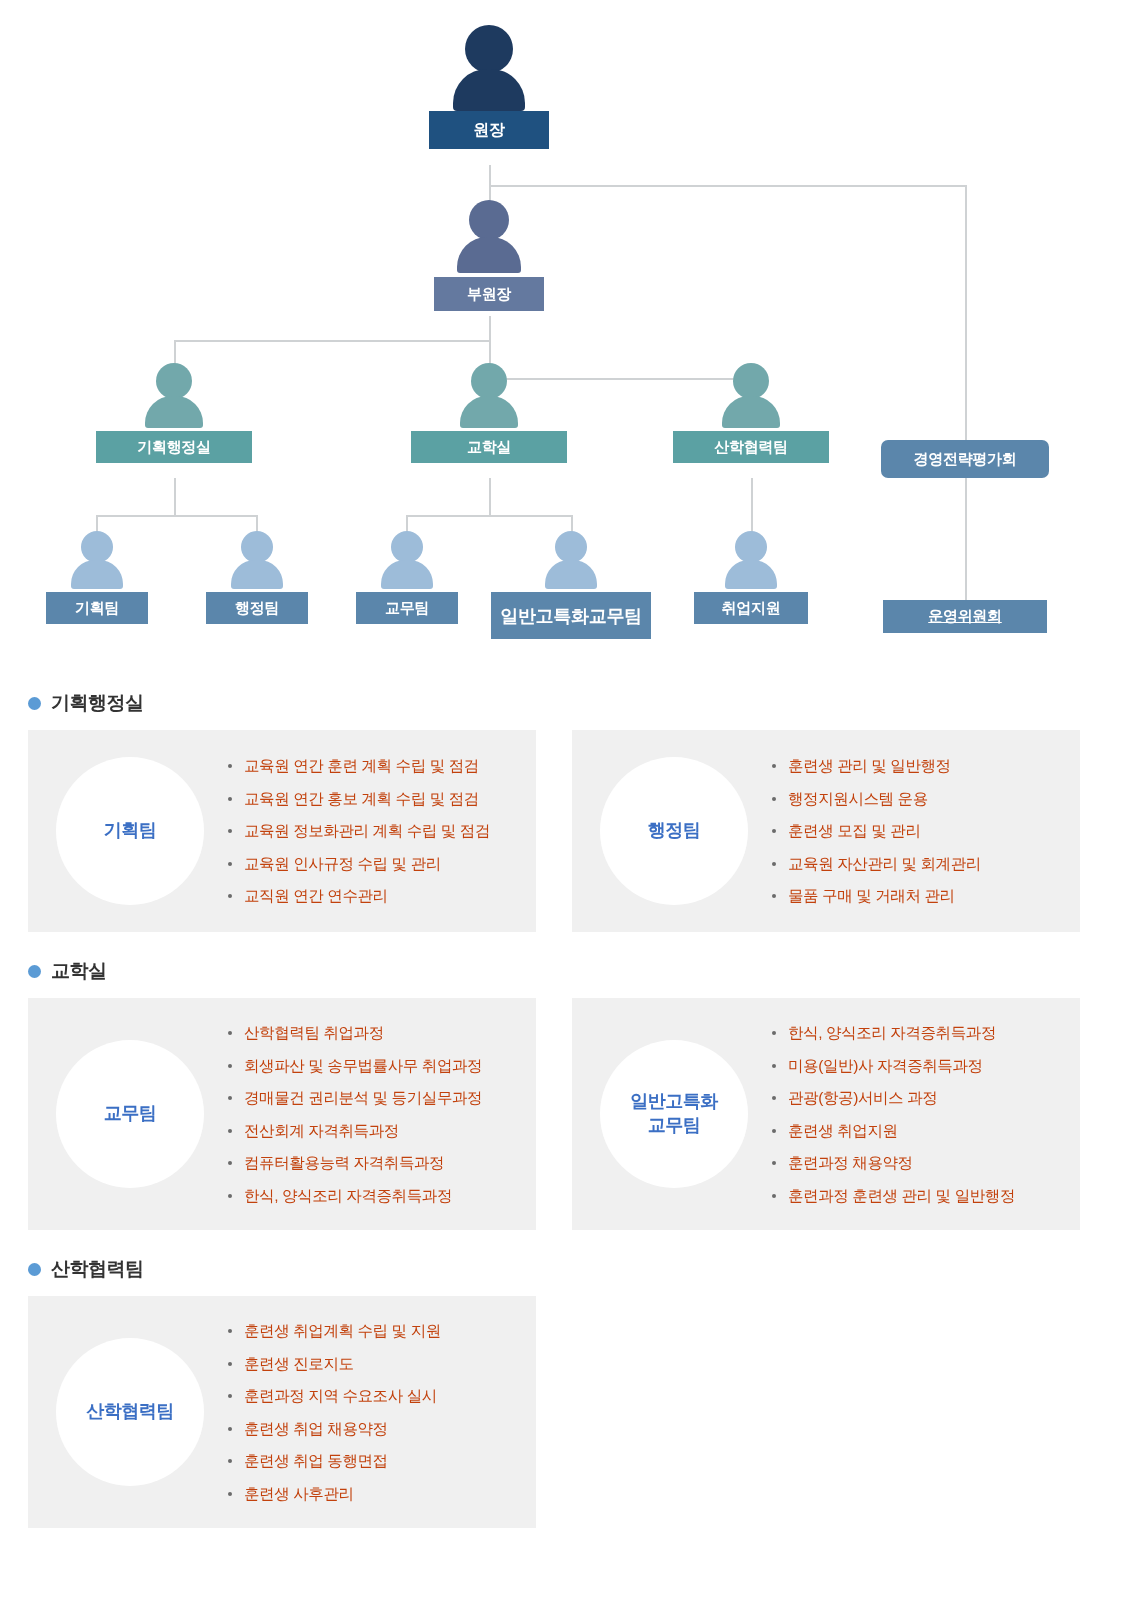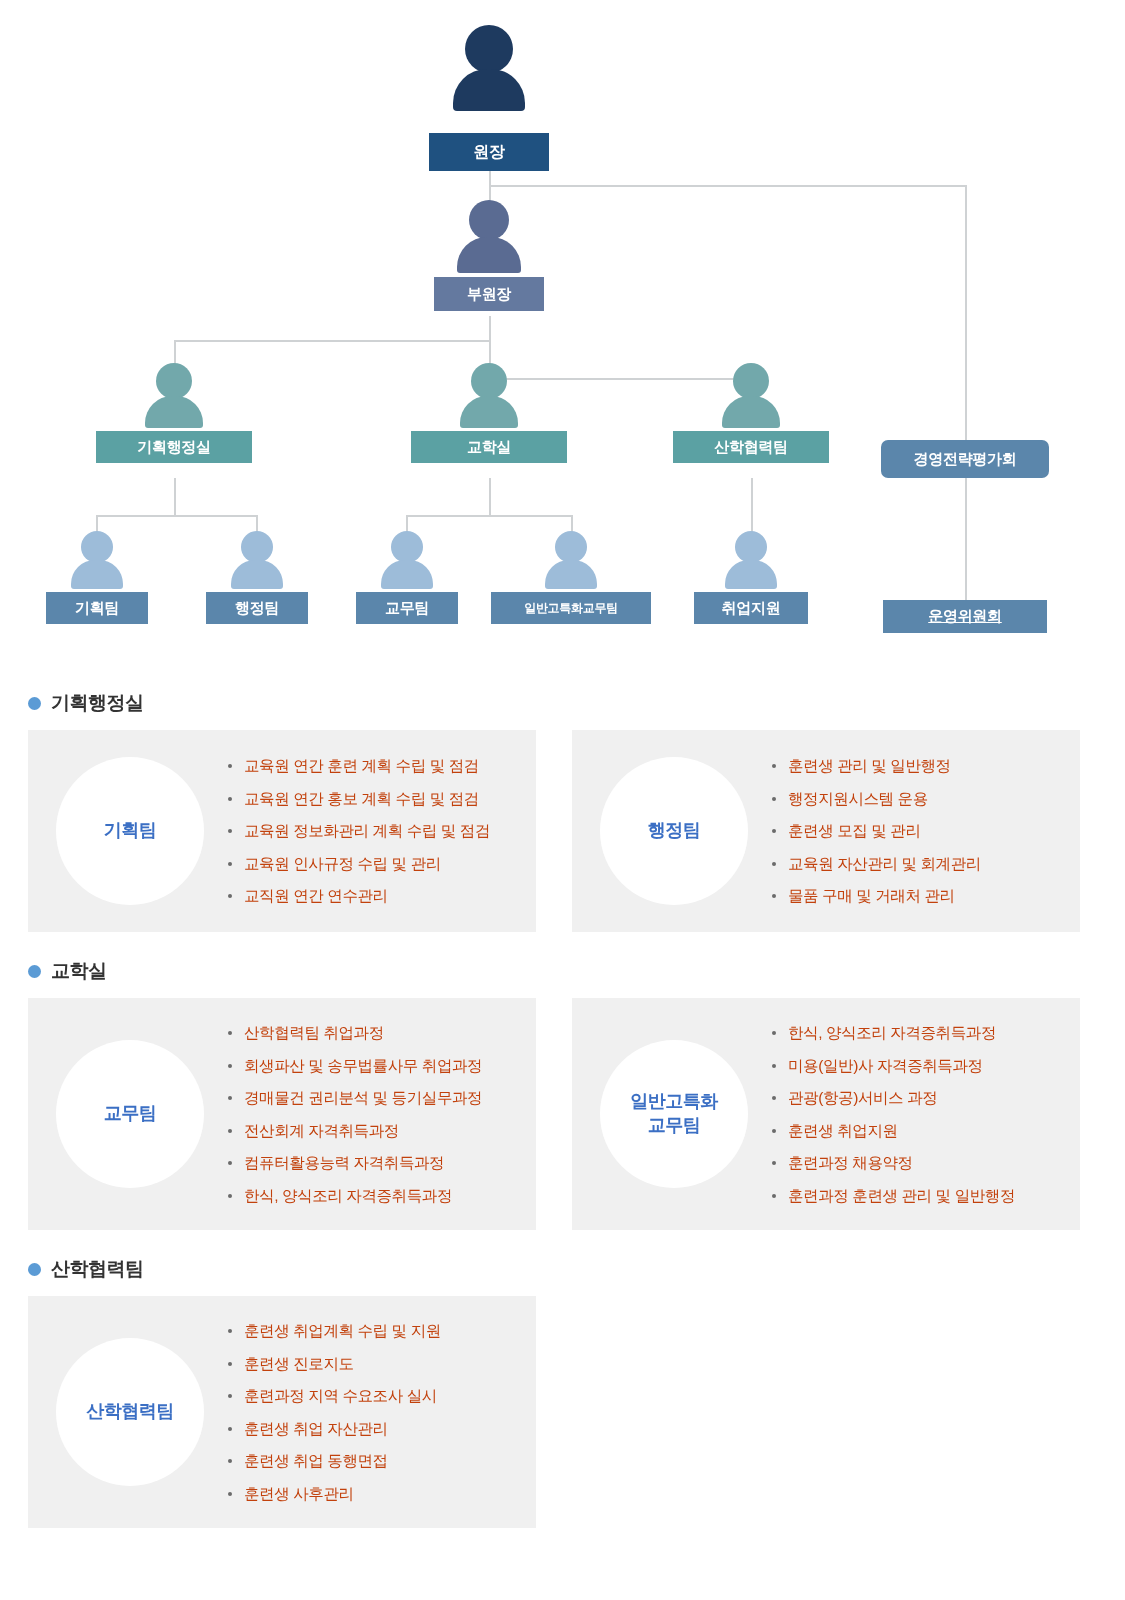--- a/index.html
+++ b/index.html
@@ -177,21 +177,21 @@
   <div class="conn v" style="left:406px; top:515px; height:30px;"></div>
   <div class="conn v" style="left:571px; top:515px; height:30px;"></div>
 
   <div class="conn v" style="left:751px; top:478px; height:67px;"></div>
 
   <div class="node lv1" style="left:429px; top:25px; width:120px;">
     <div class="person">
       <div class="head" style="width:48px;height:48px;"></div>
       <div class="body" style="width:72px;height:42px;border-radius:34px 34px 4px 4px;margin-top:-4px;"></div>
     </div>
-    <div class="box" style="width:120px;height:38px;font-size:16px;margin-top:22px;">원장</div>
+    <div class="box" style="width:120px;height:38px;font-size:16px;margin-top:0;">원장</div>
   </div>
 
   <div class="node lv2" style="left:434px; top:200px; width:110px;">
     <div class="person">
       <div class="head" style="width:40px;height:40px;"></div>
       <div class="body" style="width:64px;height:36px;border-radius:30px 30px 3px 3px;margin-top:-3px;"></div>
     </div>
     <div class="box" style="width:110px;height:34px;font-size:15px;margin-top:4px;">부원장</div>
   </div>
 
@@ -245,21 +245,21 @@
       <div class="body" style="width:52px;height:29px;border-radius:24px 24px 3px 3px;margin-top:-3px;"></div>
     </div>
     <div class="box" style="width:102px;height:32px;font-size:15px;margin-top:3px;">교무팀</div>
   </div>
 
   <div class="node lv4" style="left:491px; top:531px; width:160px;">
     <div class="person">
       <div class="head" style="width:32px;height:32px;"></div>
       <div class="body" style="width:52px;height:29px;border-radius:24px 24px 3px 3px;margin-top:-3px;"></div>
     </div>
-    <div class="box" style="width:160px;height:32px;font-size:12px;margin-top:3px;">일반고특화교무팀</div>
+    <div class="box" style="width:160px;height:47px;font-size:18px;margin-top:3px;">일반고특화교무팀</div>
   </div>
 
   <div class="node lv4" style="left:694px; top:531px; width:114px;">
     <div class="person">
       <div class="head" style="width:32px;height:32px;"></div>
       <div class="body" style="width:52px;height:29px;border-radius:24px 24px 3px 3px;margin-top:-3px;"></div>
     </div>
     <div class="box" style="width:114px;height:32px;font-size:15px;margin-top:3px;">취업지원</div>
   </div>
 
@@ -346,21 +346,21 @@
     </h2>
     <div class="panels">
       <div class="panel" style="min-height:232px;">
         <div class="circle">
           <span>산학협력팀</span>
         </div>
         <ul>
           <li>훈련생 취업계획 수립 및 지원</li>
           <li>훈련생 진로지도</li>
           <li>훈련과정 지역 수요조사 실시</li>
-          <li>훈련생 취업 자산관리</li>
+          <li>훈련생 취업 채용약정</li>
           <li>훈련생 취업 동행면접</li>
           <li>훈련생 사후관리</li>
         </ul>
       </div>
     </div>
   </div>
 
 </div>
 
 </body></html>

